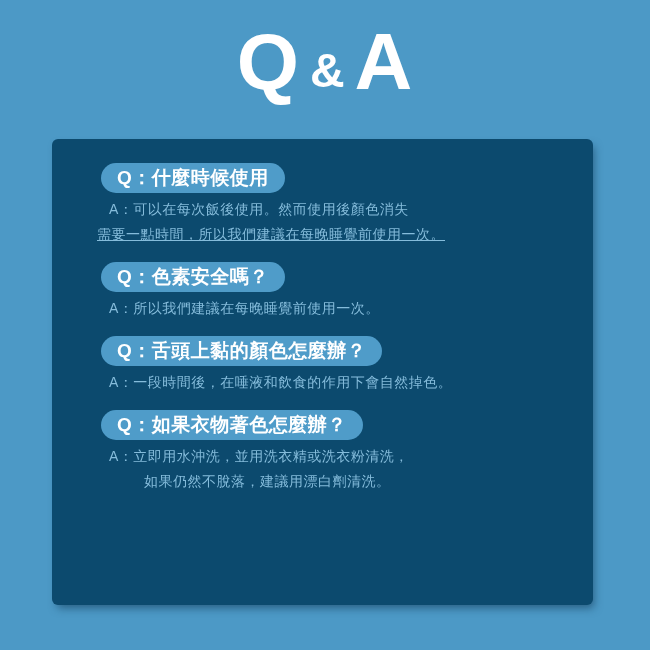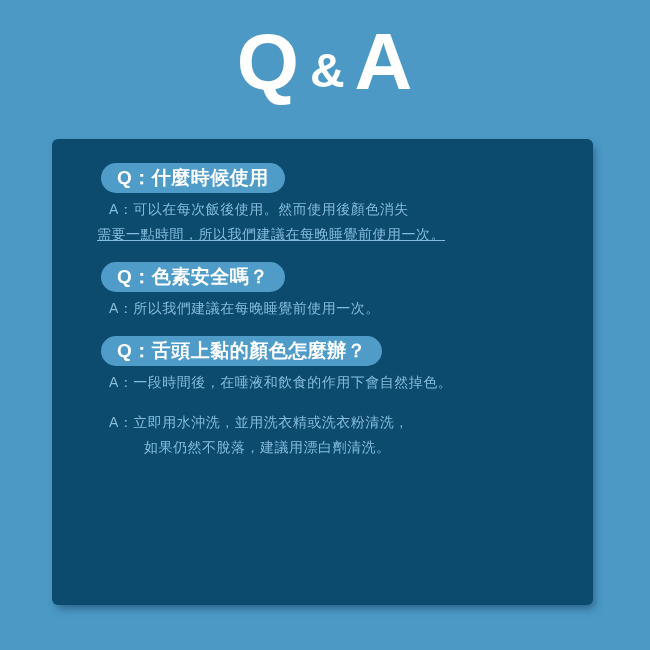--- a/index.html
+++ b/index.html
@@ -112,19 +112,20 @@
 
   <div class="qa-section">
     <div class="pill">Q：舌頭上黏的顏色怎麼辦？</div>
     <div class="answer">
       <div class="line">A：一段時間後，在唾液和飲食的作用下會自然掉色。</div>
     </div>
   </div>
 
 
   <div class="qa-section">
+    <div class="pill">Q：如果衣物著色怎麼辦？</div>
     <div class="answer">
       <div class="line">A：立即用水沖洗，並用洗衣精或洗衣粉清洗，</div>
       <div class="line indent">如果仍然不脫落，建議用漂白劑清洗。</div>
     </div>
   </div>
 
 </div>
 
 </body></html>

